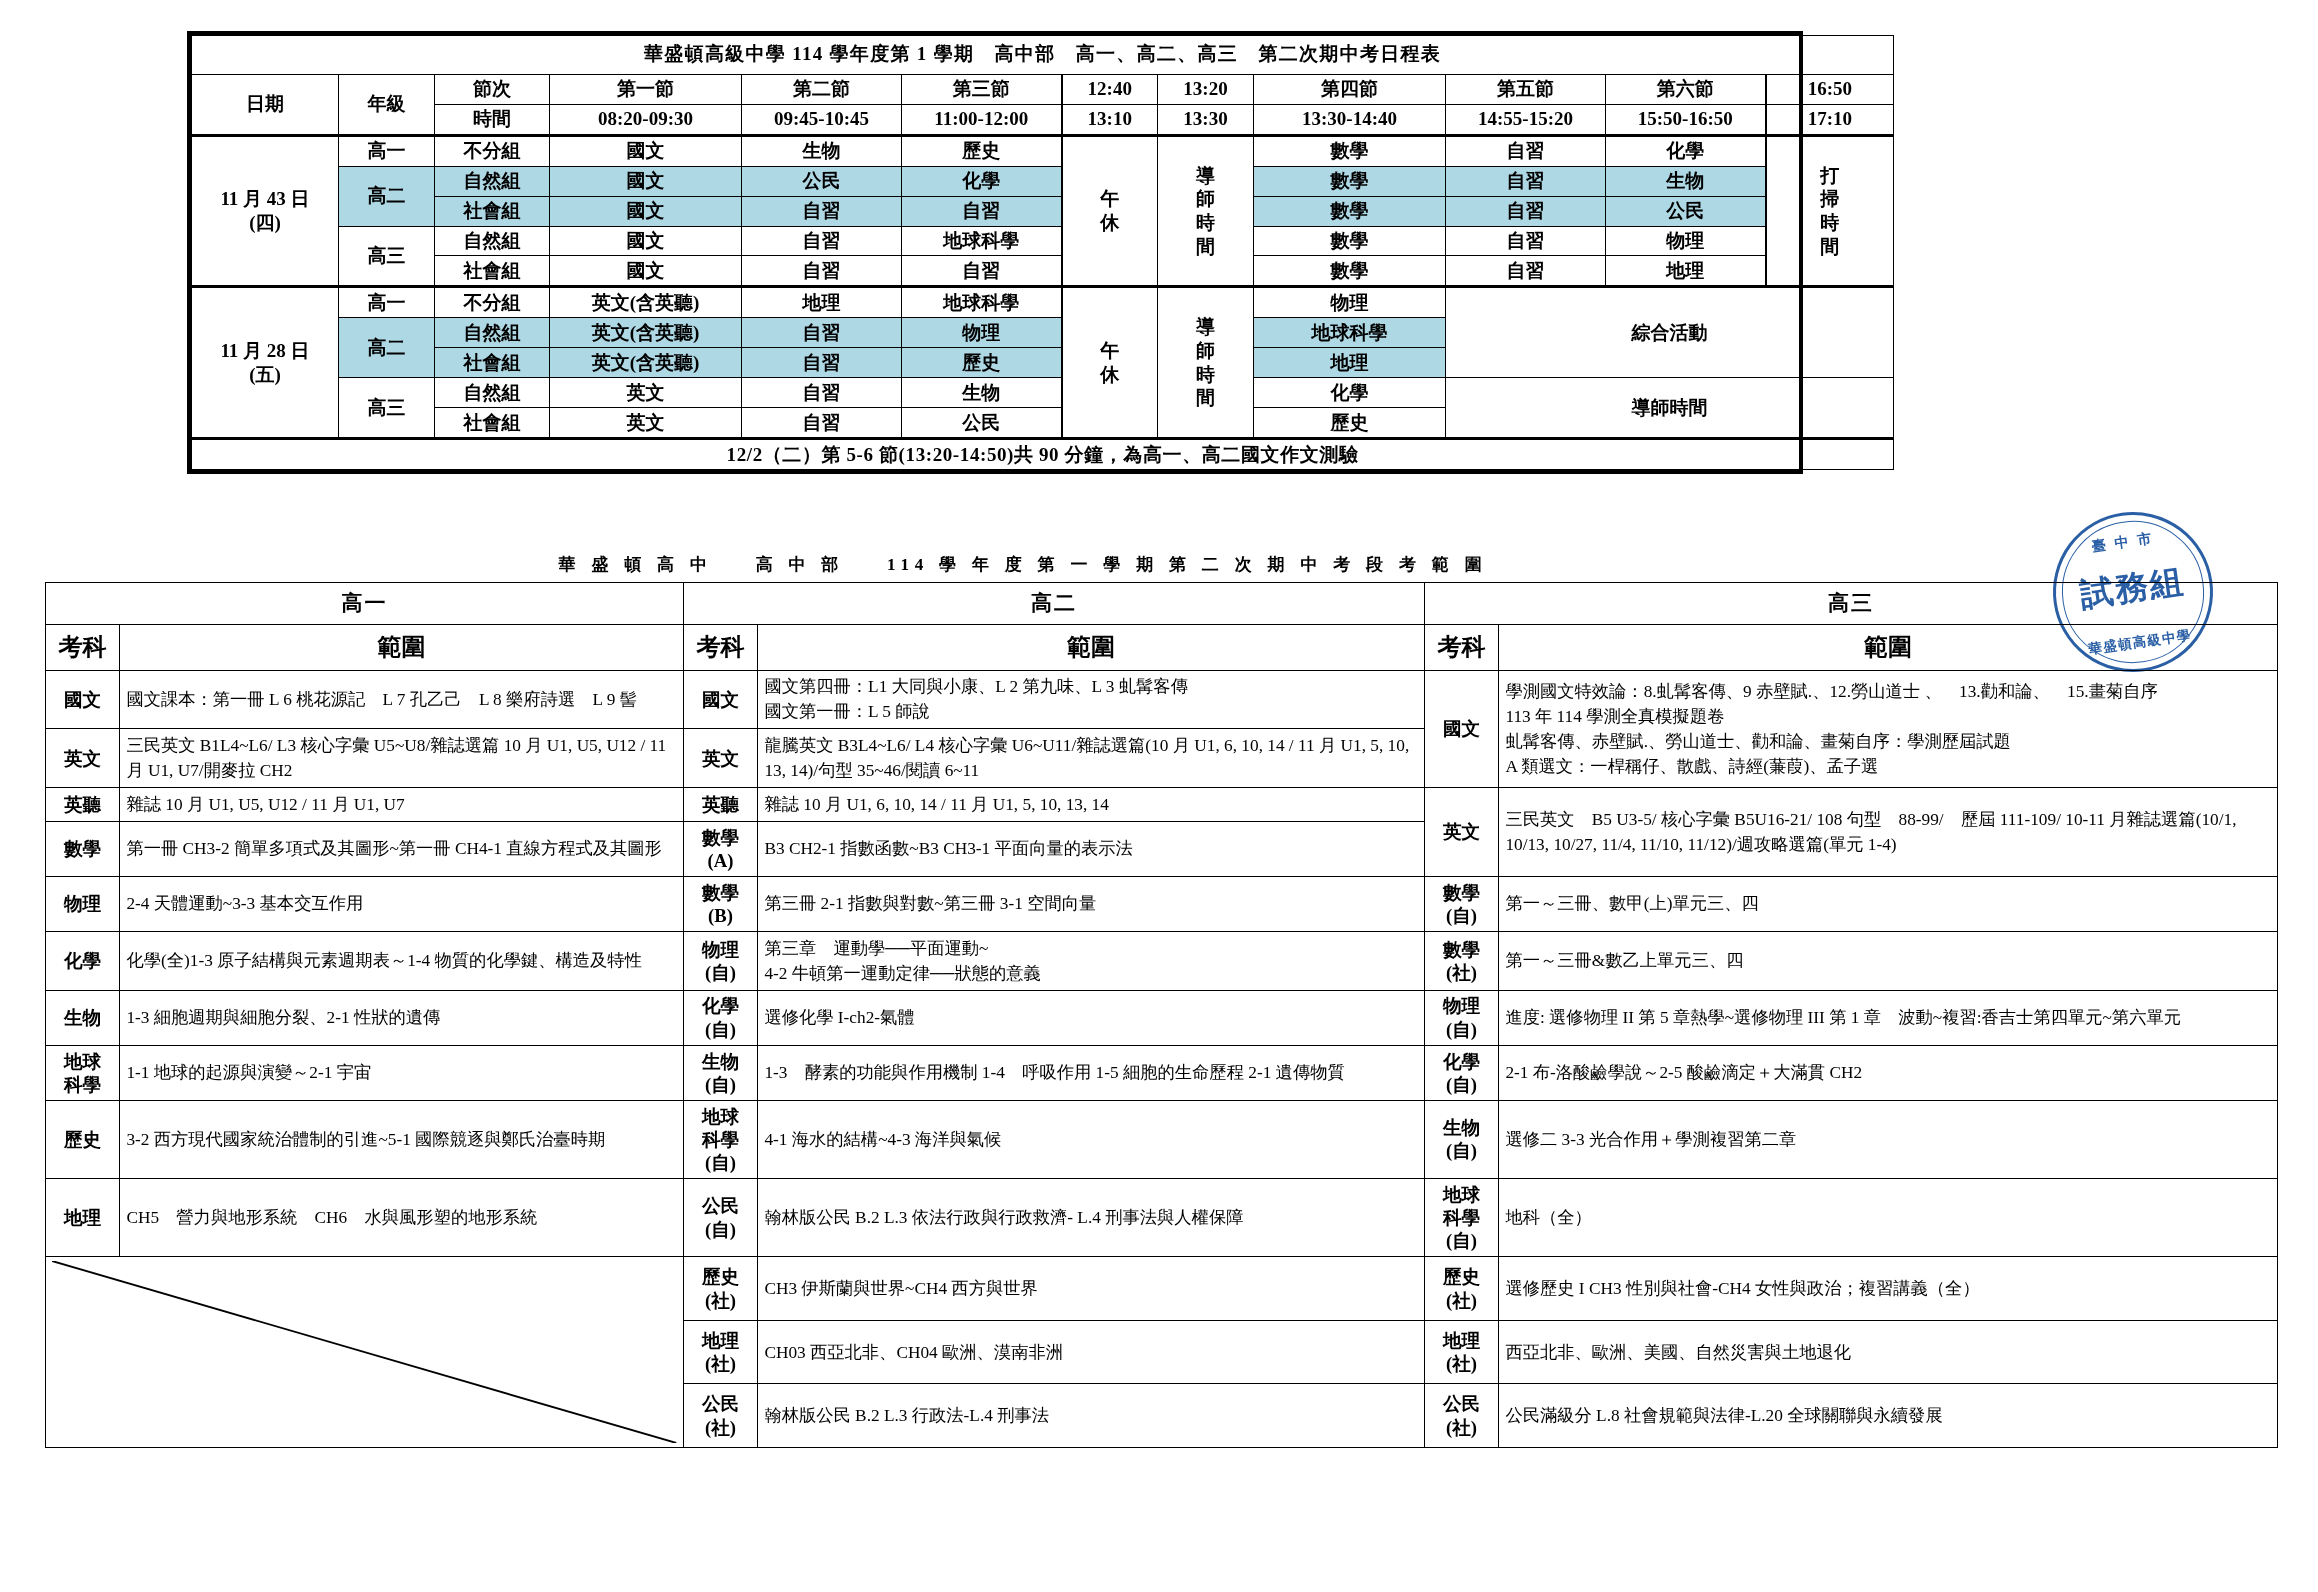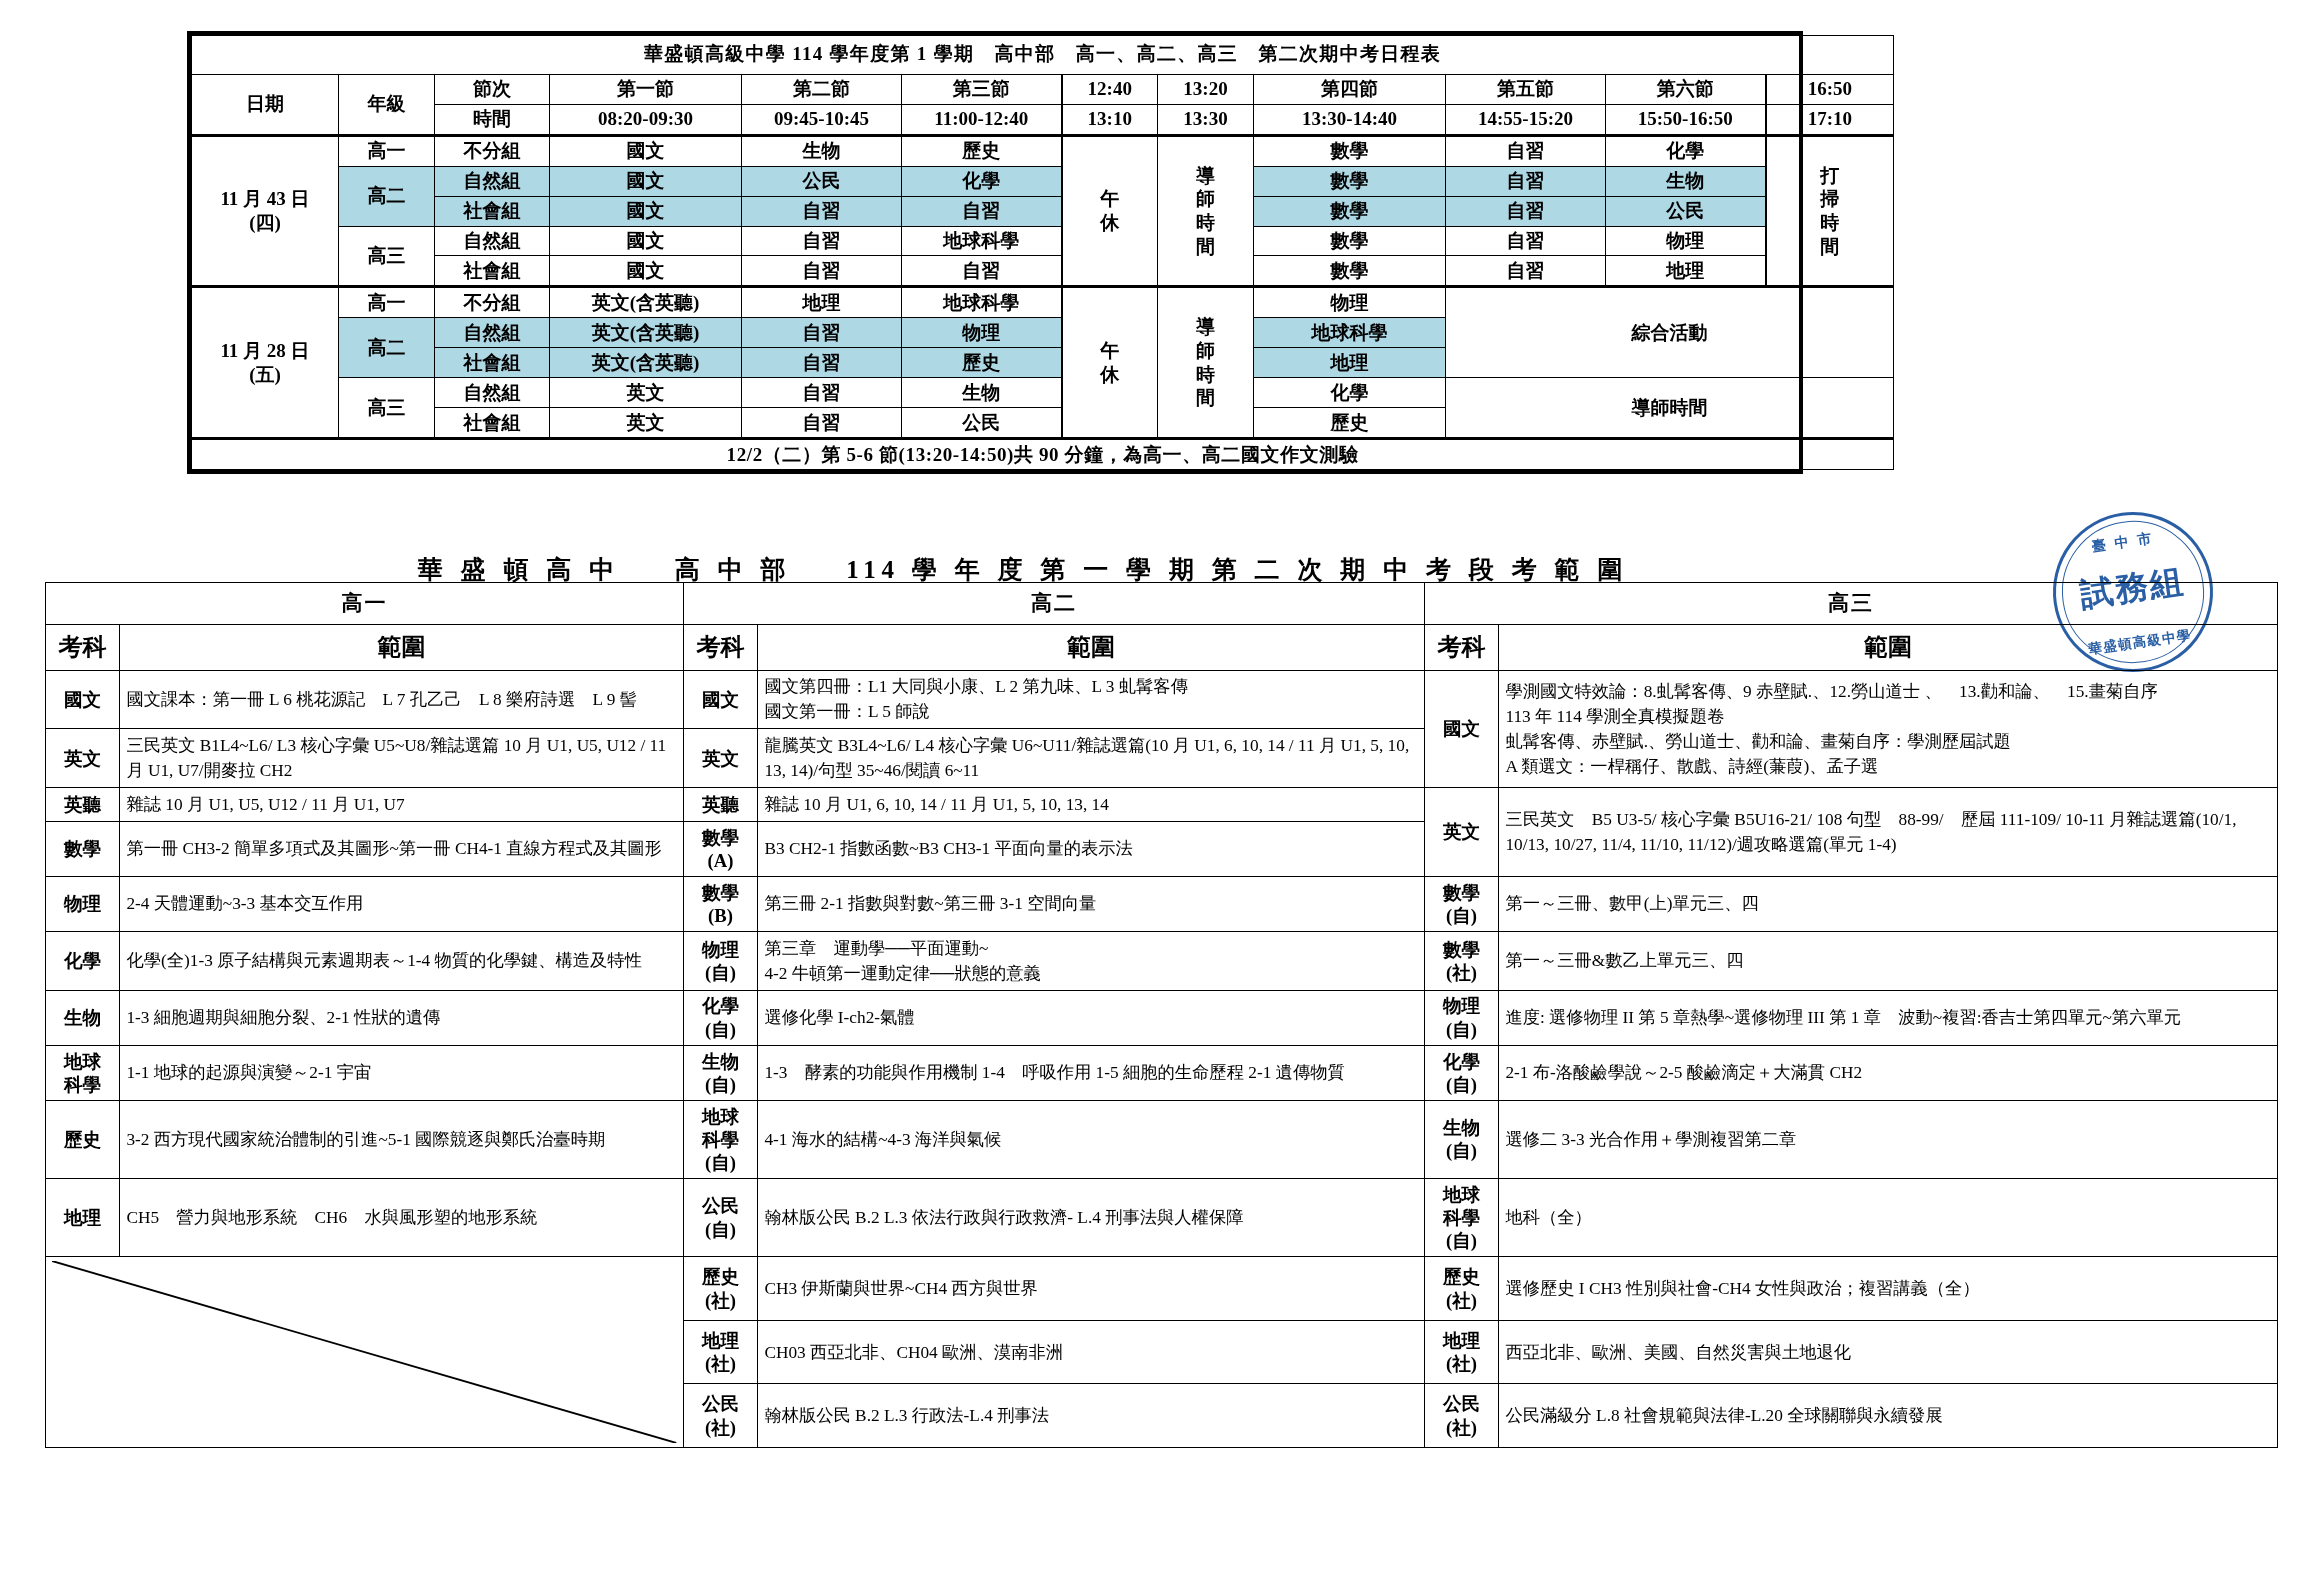--- a/index.html
+++ b/index.html
@@ -65,21 +65,21 @@
   .datecell { font-size: 21px; font-weight: bold; line-height: 1.5; }
   .small-time { font-size: 18.6px; }
 
   
   #mid-title {
     position: absolute;
     left: 0;
     top: 553px;
     width: 2046px;
     text-align: center;
-    font-size: 25px;
+    font-size: 17px;
     font-weight: bold;
     letter-spacing: 5.8px;
   }
 
   
   #stamp {
     position: absolute;
     right: 106px;
     top: 512px;
     width: 160px;
@@ -196,21 +196,21 @@
       <td>第四節</td>
       <td>第五節</td>
       <td class="thickright">第六節</td>
       <td class="small-time">16:50</td>
     </tr>
 
     <tr>
       <td>時間</td>
       <td>08:20-09:30</td>
       <td>09:45-10:45</td>
-      <td class="thickright">11:00-12:40</td>
+      <td class="thickright">11:00-12:00</td>
       <td class="small-time">13:10</td>
       <td class="small-time">13:30</td>
       <td>13:30-14:40</td>
       <td>14:55-15:20</td>
       <td class="thickright">15:50-16:50</td>
       <td class="small-time">17:10</td>
     </tr>
 
     <tr class="thicktop">
       <td class="datecell thicktop" rowspan="5">

